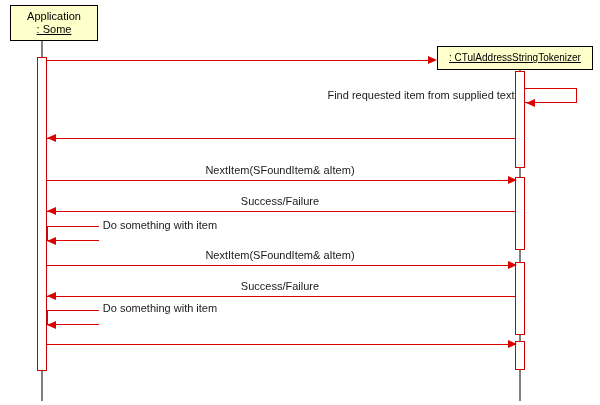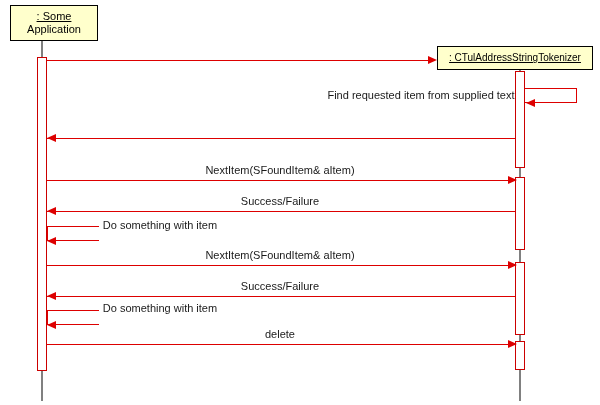--- a/index.html
+++ b/index.html
@@ -100,22 +100,22 @@
 </style>
 </head>
 <body>
 
 <div id="diagram-canvas">
 
   <div class="lifeline" style="left:41px; top:41px; height:360px;"></div>
   <div class="lifeline" style="left:519px; top:70px; height:331px;"></div>
 
   <div class="object-box" style="left:10px; top:5px; width:88px; height:36px;">
+    <span class="obj-line">Application</span>
     <span class="obj-line underline">: Some</span>
-    <span class="obj-line">Application</span>
   </div>
 
   <div class="object-box" style="left:437px; top:46px; width:156px; height:24px; padding-top:4px;">
     <span class="obj-line underline" style="font-size:10px;">: CTulAddressStringTokenizer</span>
   </div>
 
   <div class="activation" style="left:37px; top:57px; width:10px; height:314px;"></div>
 
   <div class="activation" style="left:515px; top:71px; width:10px; height:97px;"></div>
   <div class="activation" style="left:515px; top:177px; width:10px; height:73px;"></div>
@@ -150,17 +150,16 @@
   <div class="arrow-head right" style="left:508px; top:261px;"></div>
 
   <div class="msg-label" style="left:60px; top:280px; width:440px;">Success/Failure</div>
   <div class="msg-line" style="left:47px; top:296px; width:468px;"></div>
   <div class="arrow-head left" style="left:47px; top:292px;"></div>
 
   <div class="msg-label" style="left:80px; top:302px; width:160px;">Do something with item</div>
   <div class="self-loop flip" style="left:47px; top:310px; width:52px; height:15px;"></div>
   <div class="arrow-head left" style="left:47px; top:321px;"></div>
 
-  <div class="msg-label" style="left:60px; top:328px; width:440px;">delete</div>
   <div class="msg-line" style="left:47px; top:344px; width:468px;"></div>
   <div class="arrow-head right" style="left:508px; top:340px;"></div>
 
 </div>
 
 </body></html>

